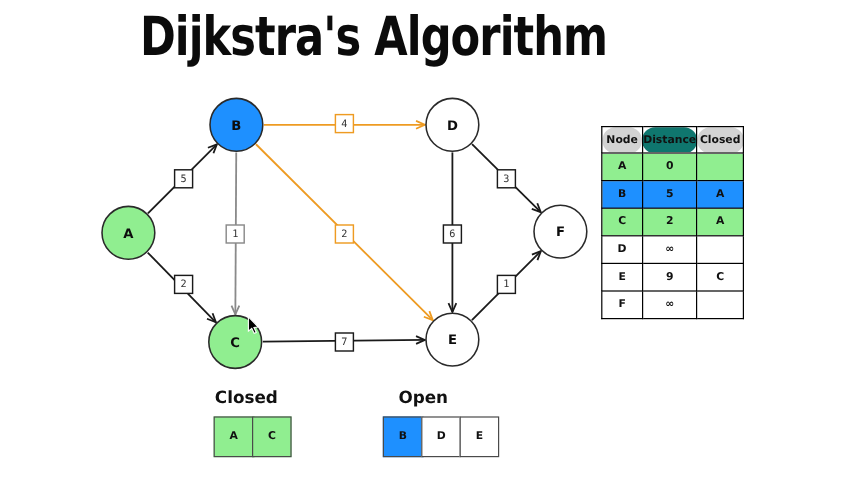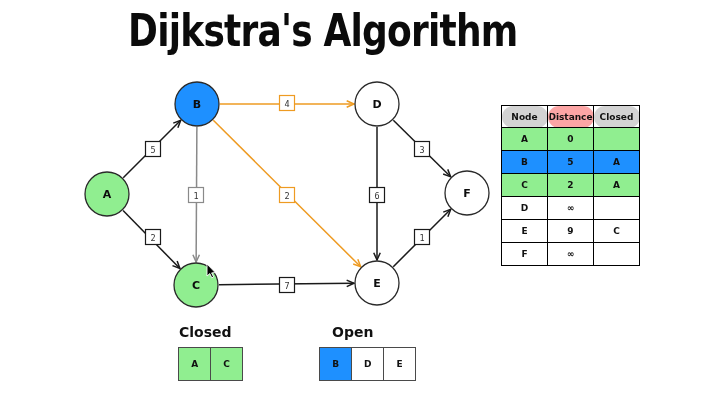--- a/index.html
+++ b/index.html
@@ -1,18 +1,18 @@
 <!DOCTYPE html>
 <html><head>
 <meta charset="utf-8">
 <style>
   html,body{margin:0;padding:0;background:#fff;}
   .stage{
     position:relative;width:620px;height:404px;background:#ffffff;
-    font-family:"DejaVu Sans",sans-serif;overflow:hidden;padding-left:23px;
+    font-family:"DejaVu Sans",sans-serif;overflow:hidden;
   }
   .title{
     position:absolute;top:4px;left:0;right:0;text-align:center;
     font-size:45px;font-weight:bold;color:#0b0b0b;letter-spacing:-1px;
     transform:scaleX(0.80);transform-origin:51% 50%;white-space:nowrap;
   }
   svg.graph{position:absolute;left:0;top:0;}
   
   .dtable{
     position:absolute;left:501px;top:105px;border-collapse:collapse;
@@ -94,21 +94,21 @@
       <text x="377" y="283.5" text-anchor="middle" dominant-baseline="central" font-size="11" font-weight="bold" font-family="&quot;DejaVu Sans&quot;,sans-serif" fill="#0d0d0d">E</text>
       <circle cx="467" cy="193" r="22" fill="#FFFFFF" stroke="#2a2a2a" stroke-width="1.3"></circle>
       <text x="467" y="193.5" text-anchor="middle" dominant-baseline="central" font-size="11" font-weight="bold" font-family="&quot;DejaVu Sans&quot;,sans-serif" fill="#0d0d0d">F</text>
       <path d="M0,0 L0,12 L2.8,9.6 L4.8,13.8 L6.6,13 L4.6,8.9 L8.2,8.6 Z" transform="translate(207,264)" fill="#000" stroke="#fff" stroke-width="0.9"></path>
     </svg>
 
   <table class="dtable">
     <thead>
       <tr>
         <th style="background: rgb(211, 211, 211);">Node</th>
-        <th style="background: #fca5a5;">Distance</th>
+        <th style="background: #0f766e;">Distance</th>
         <th style="background: rgb(211, 211, 211);">Closed</th>
       </tr>
     </thead>
     <tbody>
         <tr>
           <td style="background: rgb(144, 238, 144);">A</td>
           <td style="background: rgb(144, 238, 144);">0</td>
           <td style="background: rgb(144, 238, 144);"></td>
         </tr>
         <tr>

